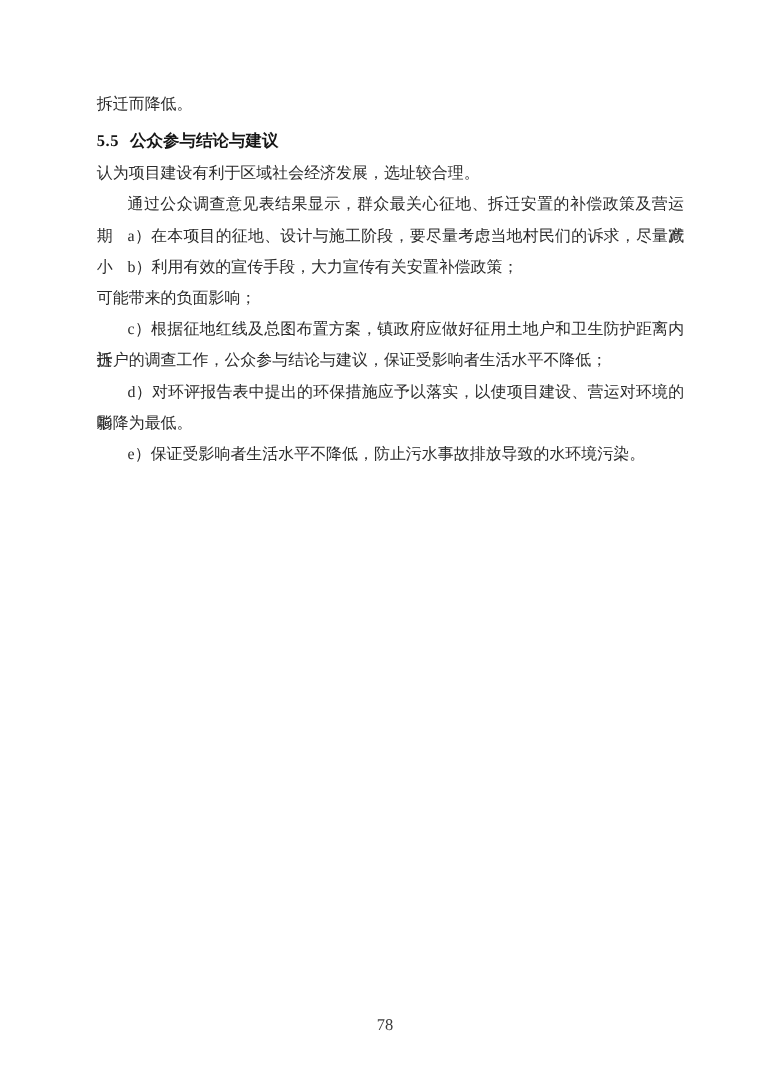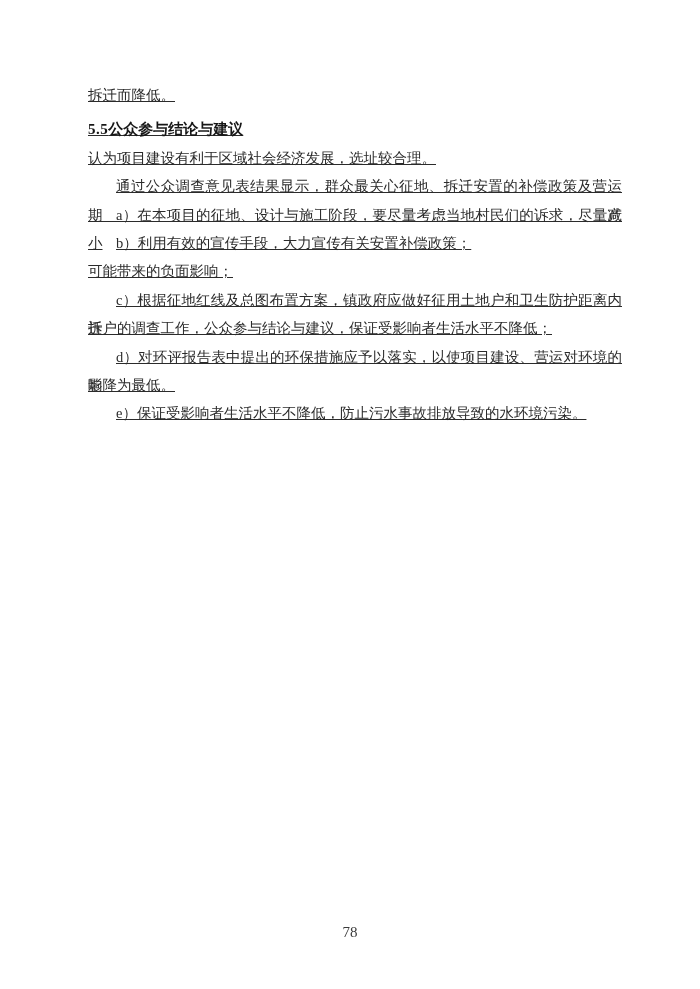--- a/index.html
+++ b/index.html
@@ -16,21 +16,20 @@
     color: #2b2b2b;
     overflow: hidden;
   }
   .content {
     position: absolute;
     left: 88px;
     top: 81px;
     width: 534px;
     font-size: 14.5px;
     line-height: 28.4px;
-    text-decoration: underline;
   }
   .ln {
     height: 28.4px;
     white-space: normal;
   }
   
   .ind { text-indent: 28px; }
   
   .j {
     text-align: justify;
@@ -38,20 +37,21 @@
   }
   .heading {
     font-size: 15px;
     font-weight: bold;
     color: #161616;
     margin: 6px 0 0 0;
     height: 28.4px;
     line-height: 28.4px;
   }
   .heading .sec-num {
+    margin-right: 10px;
     letter-spacing: 0.5px;
   }
   .footer {
     position: absolute;
     top: 924px;
     left: 0;
     width: 100%;
     text-align: center;
     font-size: 15px;
     color: #3a3a3a;

